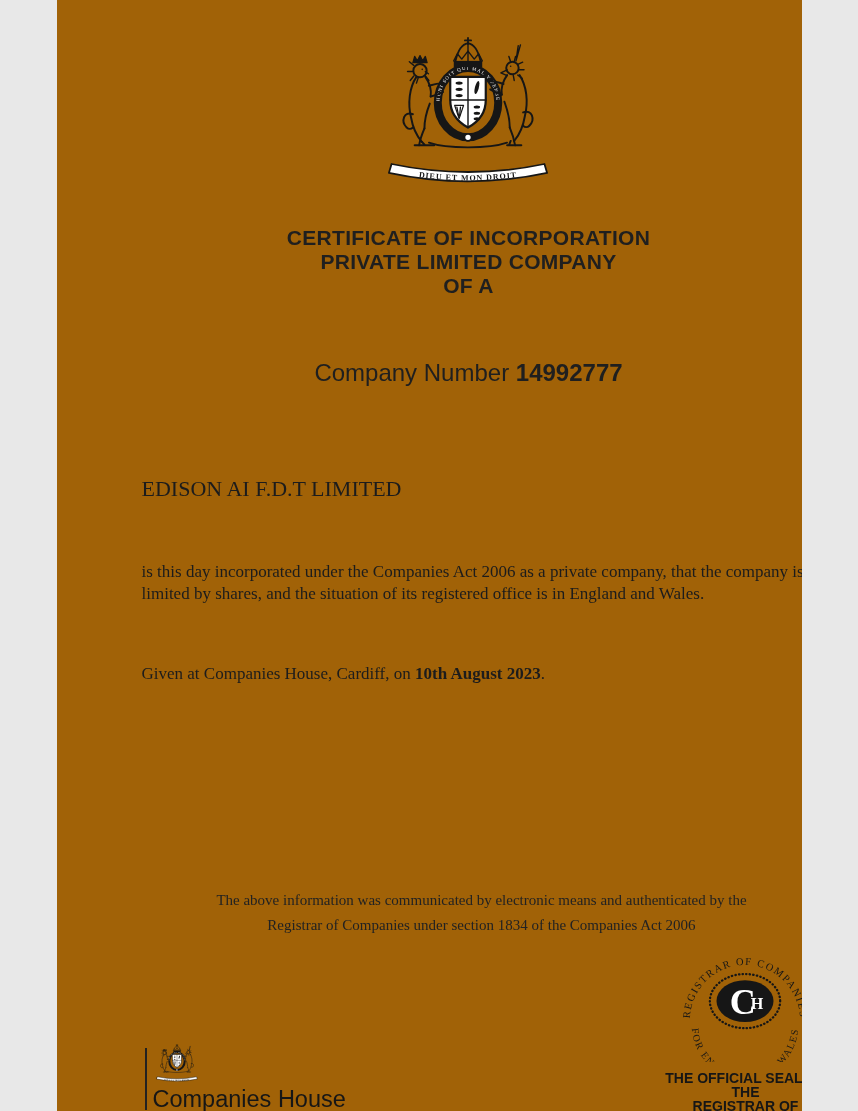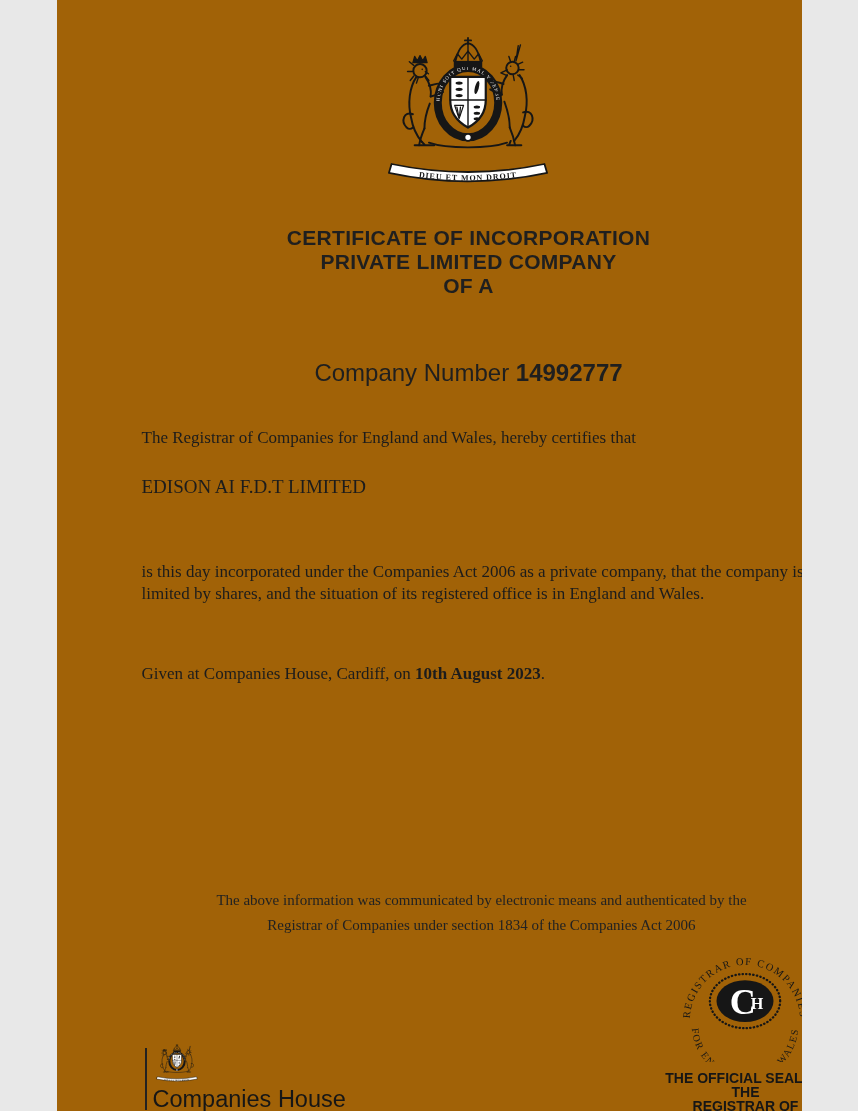--- a/index.html
+++ b/index.html
@@ -32,21 +32,21 @@
     text-align:center;
     font-family:"Liberation Sans", sans-serif;
     font-size:24px;
     color:#1f1f1f;
   }
   .company-number b{font-weight:bold;}
 
   
   .body-line{font-size:17px;color:#1c1c1c;}
   .line-certifies{left:85px;top:428px;}
-  .company-name{left:85px;top:476px;font-size:19px;}
+  .company-name{left:85px;top:476px;font-size:22px;}
   .paragraph{left:85px;top:561px;width:676px;line-height:21.5px;}
   .given-line{left:85px;top:664px;}
   .given-line b{font-weight:bold;}
 
   
   .footer-note{
     top:888px;left:30px;width:790px;
     text-align:center;
     font-size:15px;line-height:25.4px;
     color:#222;
@@ -164,21 +164,20 @@
     <div>CERTIFICATE OF INCORPORATION</div>
     <div>PRIVATE LIMITED COMPANY</div>
     <div>OF A</div>
   </div>
 
   <div class="abs company-number">
     <span>Company Number</span>
     <b>14992777</b>
   </div>
 
-  <div class="abs body-line line-certifies">The Registrar of Companies for England and Wales, hereby certifies that</div>
 
   <div class="abs body-line company-name">EDISON AI F.D.T LIMITED</div>
 
   <div class="abs body-line paragraph">is this day incorporated under the Companies Act 2006 as a private company, that the company is limited by shares, and the situation of its registered office is in England and Wales.</div>
 
   <div class="abs body-line given-line">
     <span>Given at Companies House, Cardiff, on </span><b>10th August 2023</b><span>.</span>
   </div>
 
   <div class="abs footer-note">

